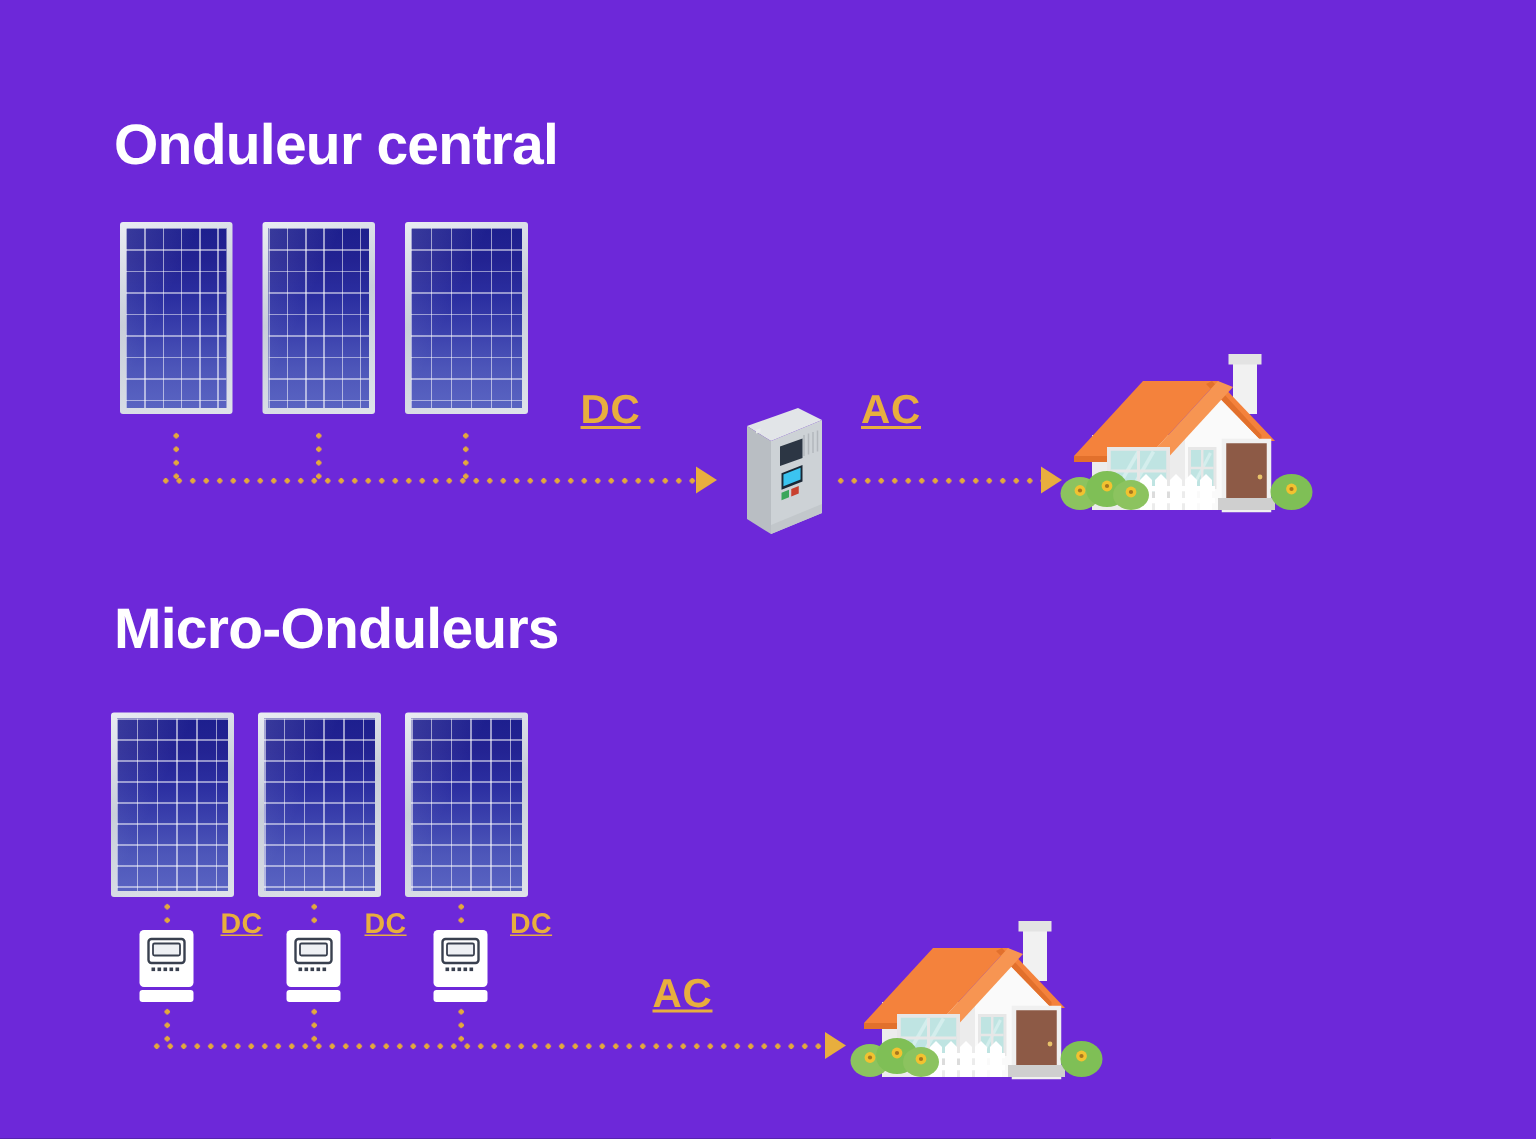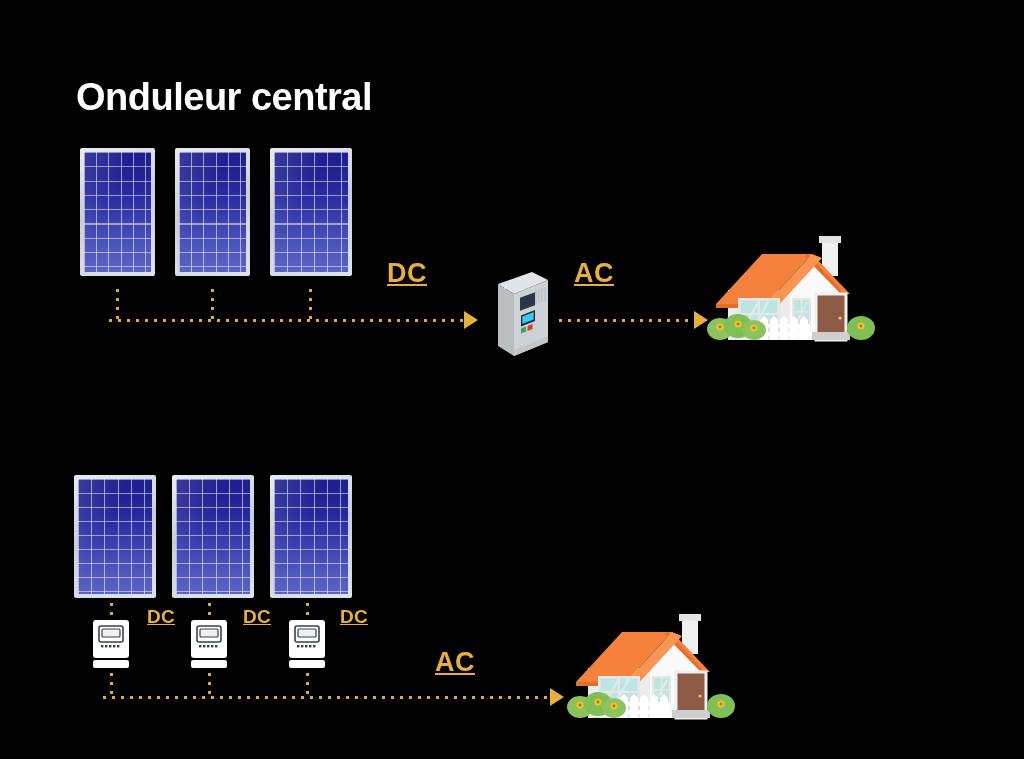--- a/index.html
+++ b/index.html
@@ -128,21 +128,21 @@
 
   
   .micro-inverter { position: absolute; width: 40px; height: 48px; }
 
   
   .house { position: absolute; }
 </style>
 </head>
 <body style="background: rgb(19, 26, 50);">
 
-<div id="stage" style="background: #000000;">
+<div id="stage" style="background: #6d28d9;">
 
   <div class="section-title" id="title-central">Onduleur central</div>
 
   <div class="panel" style="left:80px; top:148px; width:75px; height:128px;">
     <div class="panel-cells" style="--colw:12.2px; --rowh:14.3px;">
       <div class="panel-sheen"></div>
     </div>
   </div>
   <div class="panel" style="left:175px; top:148px; width:75px; height:128px;">
     <div class="panel-cells" style="--colw:12.2px; --rowh:14.3px;">
@@ -261,20 +261,21 @@
       </g>
 
       <g>
         <ellipse cx="157" cy="96" rx="14" ry="12" fill="#7fbf56"></ellipse>
         <circle cx="157" cy="94" r="3.6" fill="#f2c230"></circle>
           <circle cx="157" cy="94" r="1.4" fill="#a7761e"></circle>
       </g>
     </svg>
   </div>
 
+  <div class="section-title" id="title-micro">Micro-Onduleurs</div>
 
   <div class="panel" style="left:74px; top:475px; width:82px; height:123px;">
     <div class="panel-cells" style="--colw:13.2px; --rowh:14.0px;">
       <div class="panel-sheen"></div>
     </div>
   </div>
   <div class="panel" style="left:172px; top:475px; width:82px; height:123px;">
     <div class="panel-cells" style="--colw:13.2px; --rowh:14.0px;">
       <div class="panel-sheen"></div>
     </div>

